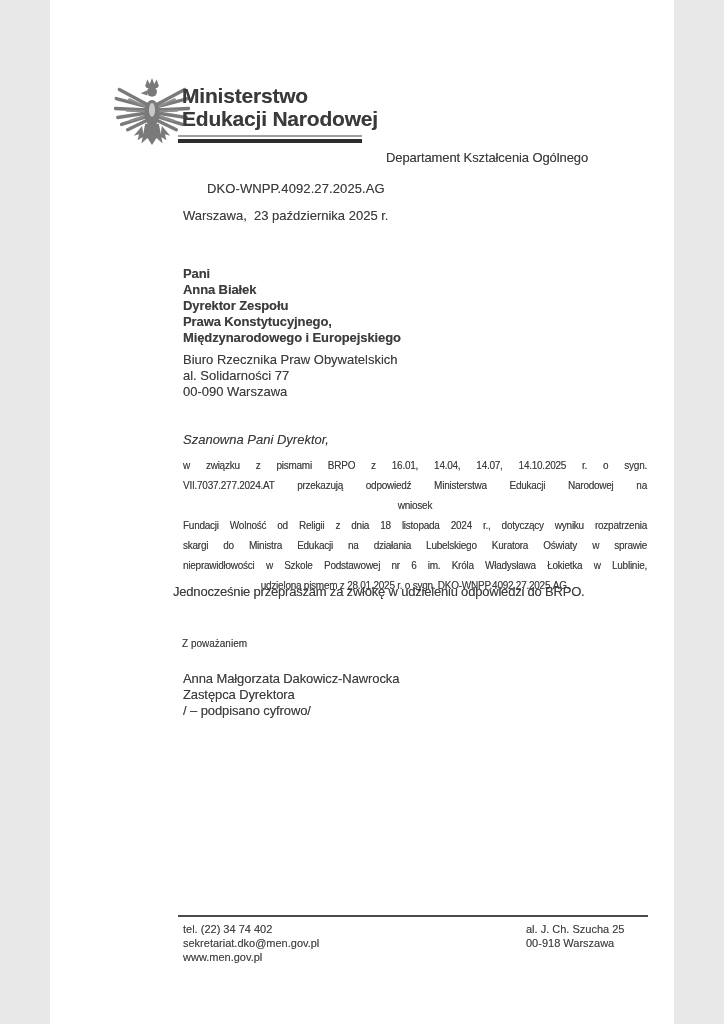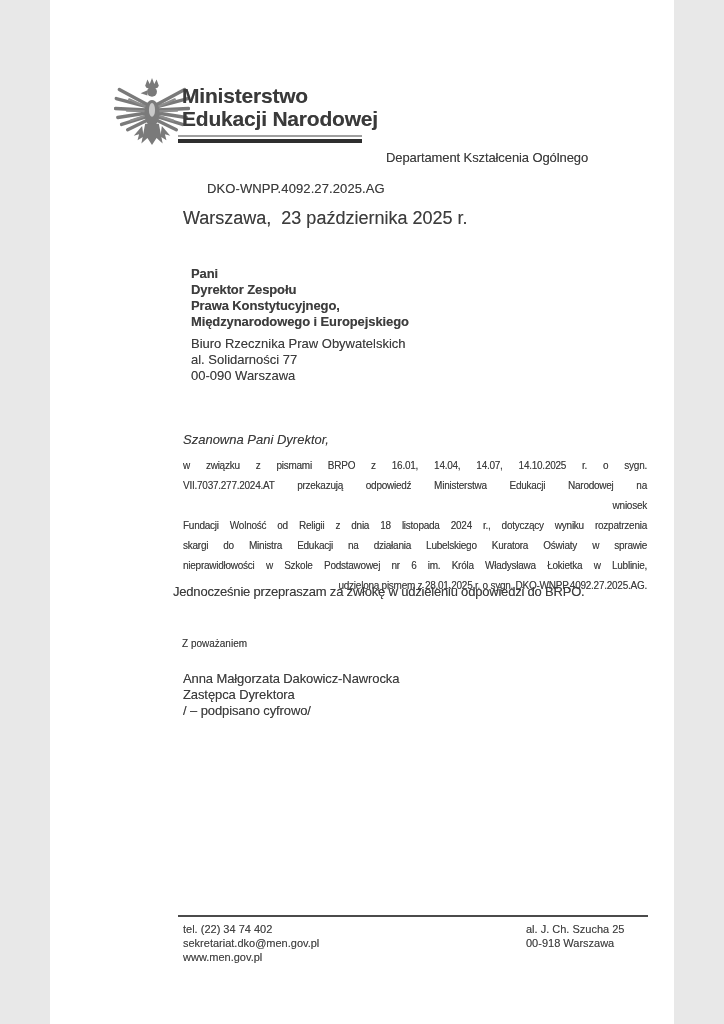--- a/index.html
+++ b/index.html
@@ -52,44 +52,44 @@
 
   .department {
     position: absolute;
     left: 336px; top: 150px;
     font-size: 13px;
     letter-spacing: -0.1px;
   }
 
   
   .ref  { position: absolute; left: 133px; top: 181px; font-size: 13px; letter-spacing: 0.1px; margin-left: 24px; }
-  .date { position: absolute; left: 133px; top: 208px; font-size: 18px; white-space: pre-wrap; }
-
-  
-  .recipient { position: absolute; left: 133px; top: 266px; font-size: 13px; line-height: 16px; margin-left: 8px; }
+  .date { position: absolute; left: 133px; top: 208px; font-size: 13px; white-space: pre-wrap; }
+
+  
+  .recipient { position: absolute; left: 133px; top: 266px; font-size: 13px; line-height: 16px; }
   .recipient .bold { font-weight: 700; letter-spacing: -0.1px; }
   .recipient .addr { margin-top: 6px; }
 
   
   .salutation {
     position: absolute;
     left: 133px; top: 432px;
     font-size: 13px;
     font-style: italic;
   }
   .body-block {
     position: absolute;
     left: 133px; top: 456px;
     width: 464px;
     font-size: 10px;
     line-height: 20px;
     letter-spacing: -0.25px;
   }
   .body-block .jline { text-align: justify; text-align-last: justify; white-space: nowrap; }
-  .body-block .pline { text-align: right; }
+  .body-block .pline { text-align: center; }
 
   .apology  { position: absolute; left: 123px; top: 584px; font-size: 13px; letter-spacing: -0.2px; }
   .closing  { position: absolute; left: 132px; top: 638px; font-size: 10px; }
   .signature { position: absolute; left: 133px; top: 671px; font-size: 13px; line-height: 16px; letter-spacing: -0.1px; }
 
   
   .footer-rule {
     position: absolute;
     left: 128px; top: 915px;
     width: 470px; height: 2px;
@@ -149,20 +149,21 @@
     <div class="thick"></div>
   </div>
 
   <div class="department ink">Departament Kształcenia Ogólnego</div>
 
   <div class="ref ink">DKO-WNPP.4092.27.2025.AG</div>
   <div class="date ink">Warszawa,  23 października 2025 r.</div>
 
   <div class="recipient ink">
     <div class="bold">Pani</div>
+    <div class="bold">Anna Białek</div>
     <div class="bold">Dyrektor Zespołu</div>
     <div class="bold">Prawa Konstytucyjnego,</div>
     <div class="bold">Międzynarodowego i Europejskiego</div>
     <div class="addr">
       <div>Biuro Rzecznika Praw Obywatelskich</div>
       <div>al. Solidarności 77</div>
       <div>00-090 Warszawa</div>
     </div>
   </div>
 

